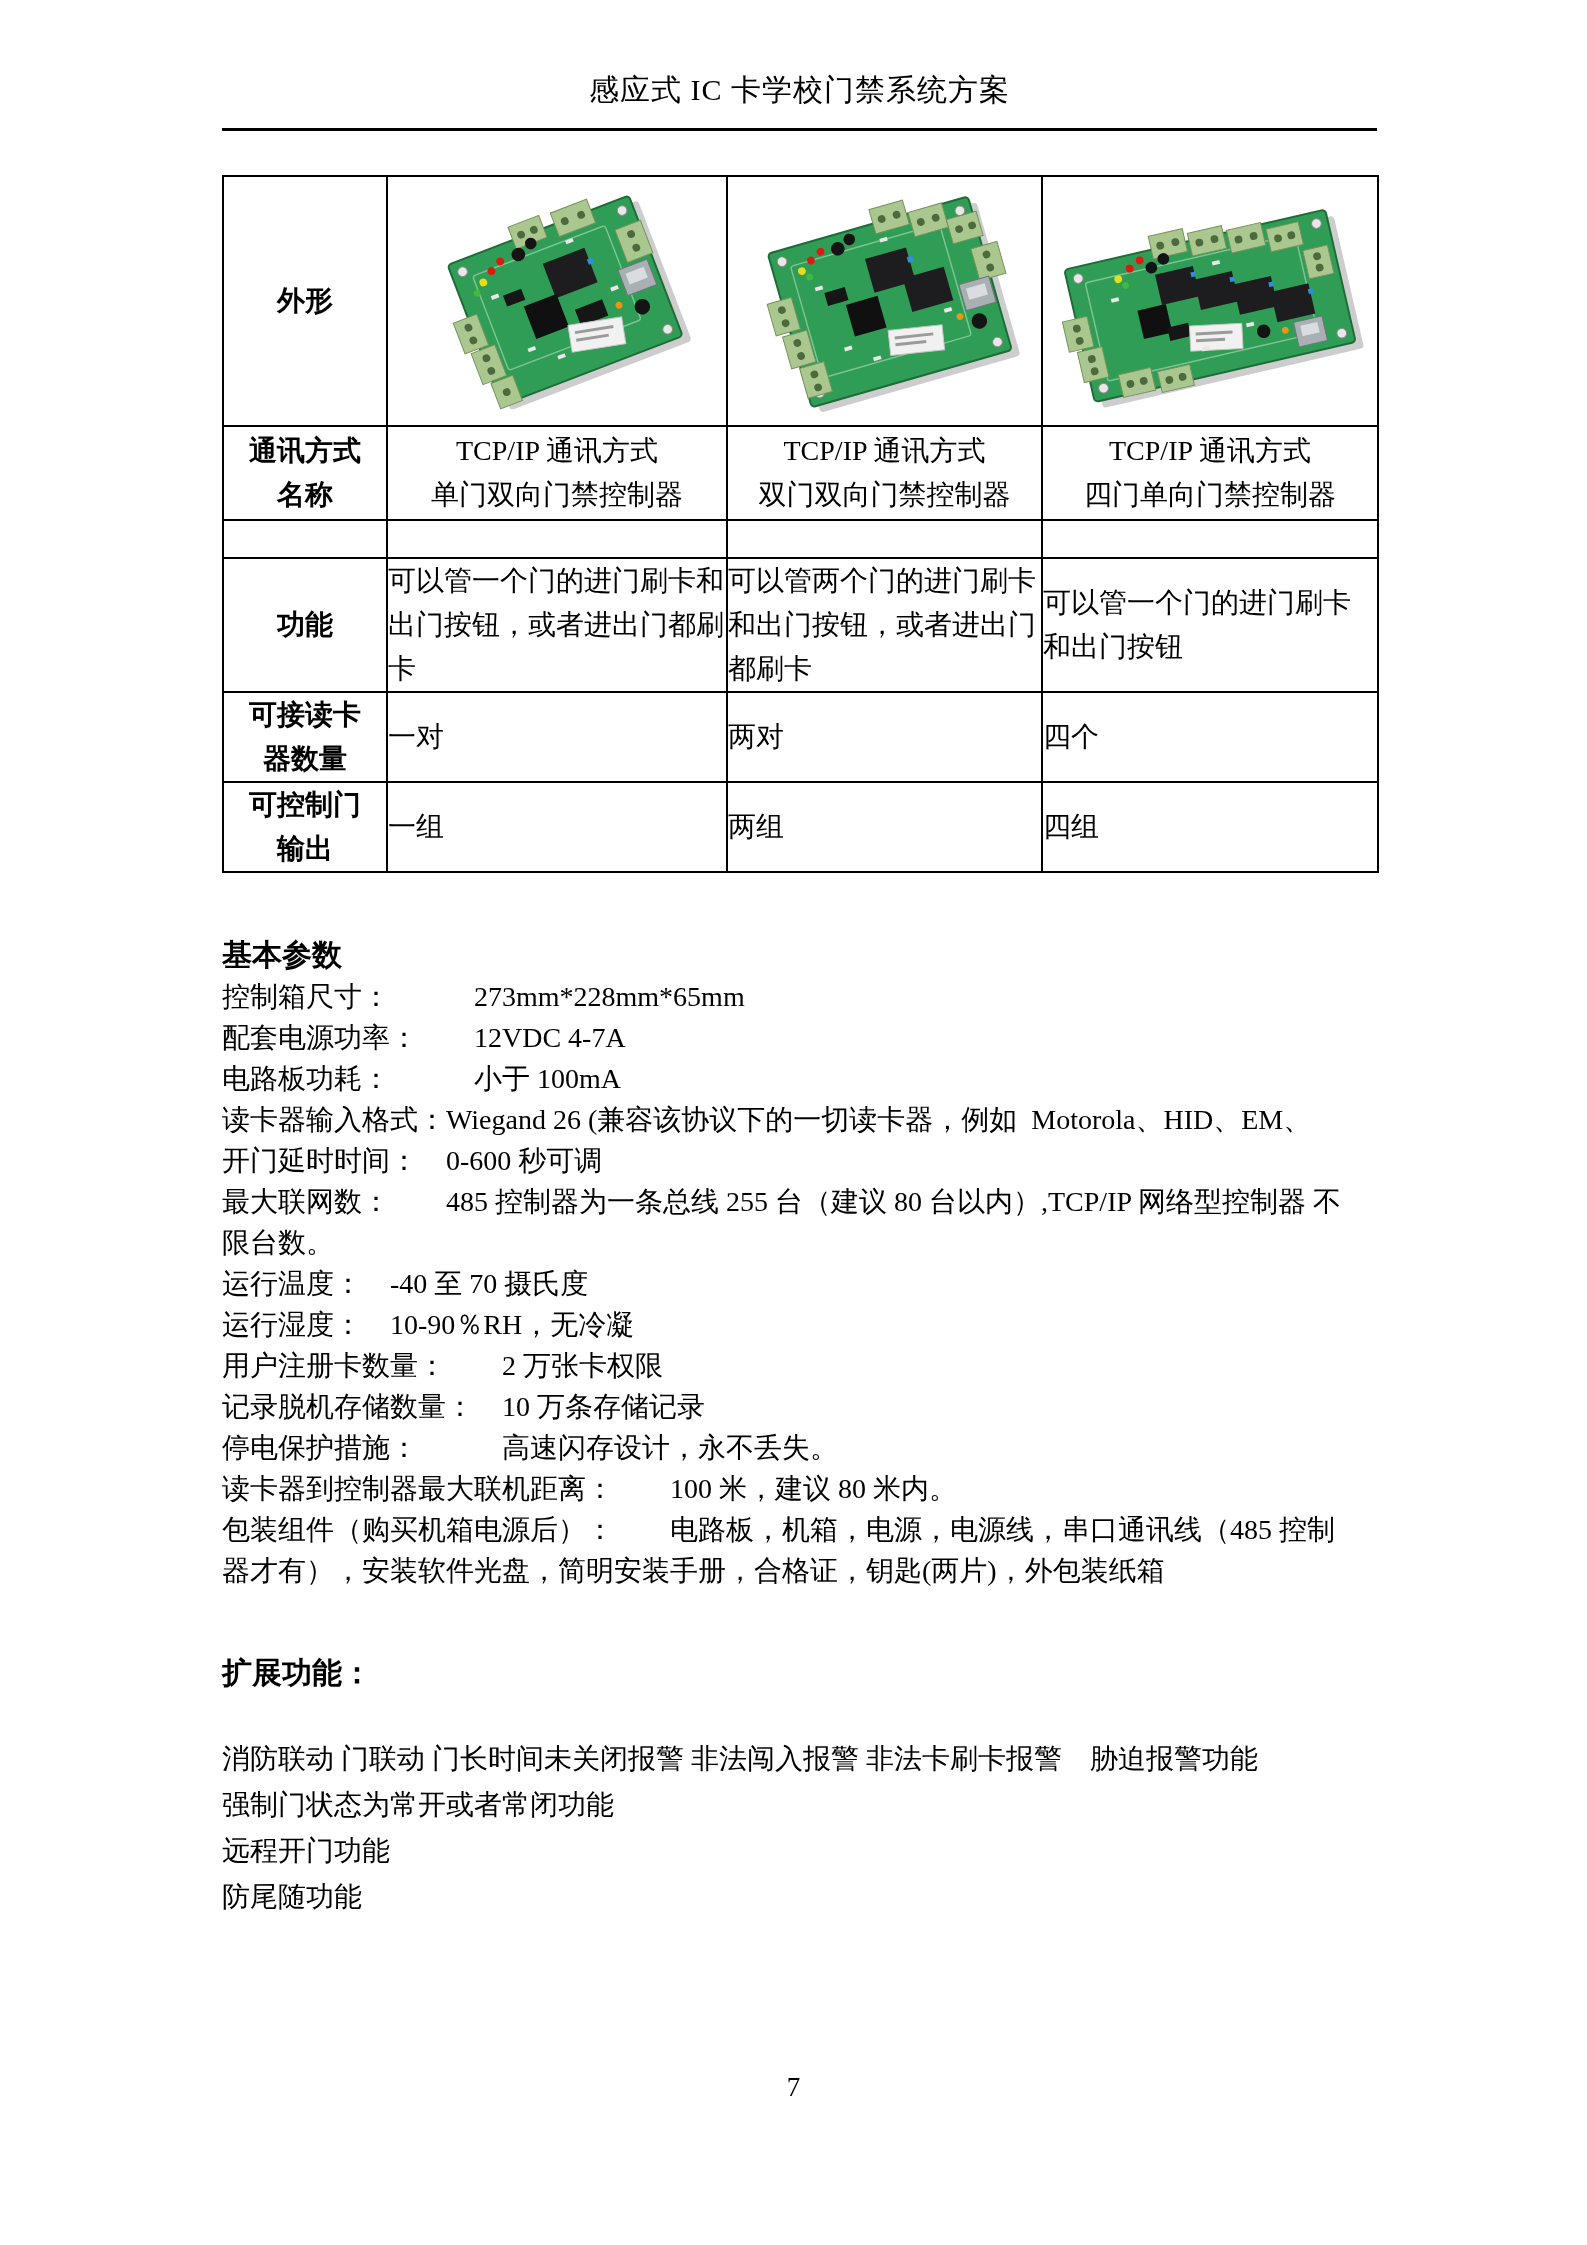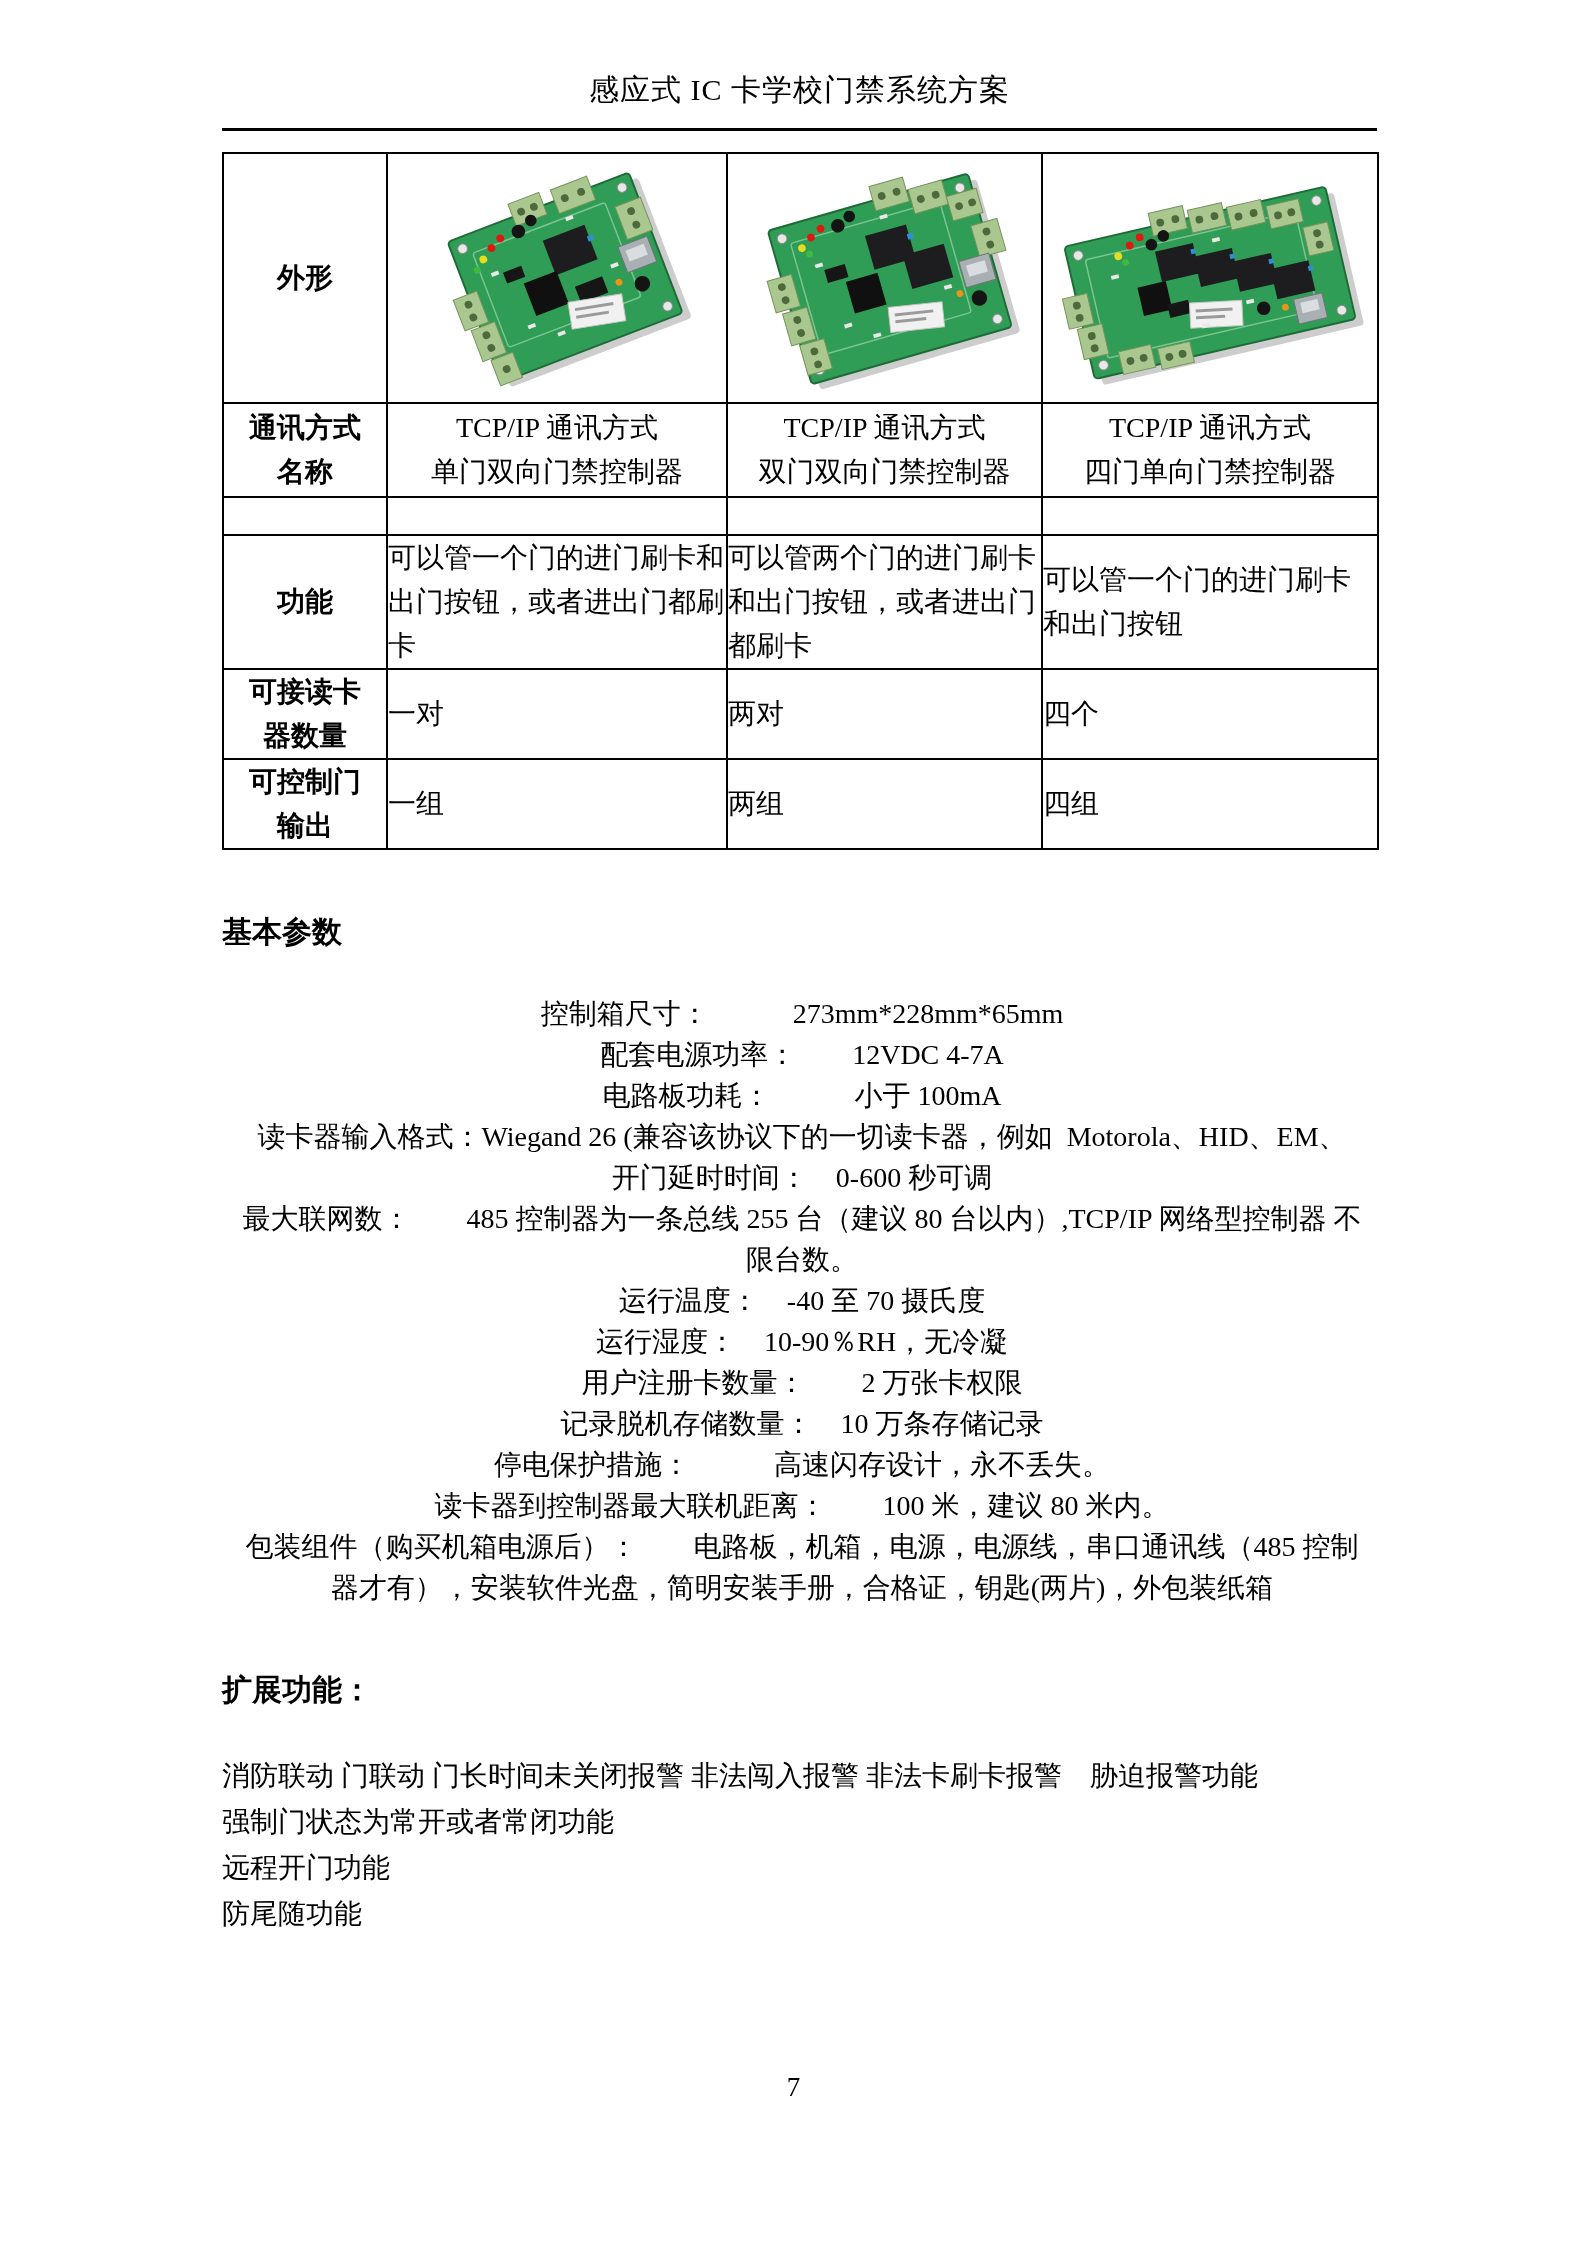--- a/index.html
+++ b/index.html
@@ -7,41 +7,41 @@
     width:1587px;height:2245px;position:relative;overflow:hidden;
     font-family:"Liberation Serif","DejaVu Serif",serif;color:#000;
   }
   .content{position:absolute;left:222px;top:8px;width:1160px;}
   .doc-title{
     margin-top:62px;text-align:center;font-size:30px;letter-spacing:1px;
     width:1155px;
   }
   .head-rule{width:1155px;height:3px;background:#000;margin-top:17px;}
   table.product{
-    border-collapse:collapse;table-layout:fixed;width:1155px;margin-top:21px;
+    border-collapse:collapse;table-layout:fixed;width:1155px;margin-top:44px;
   }
   table.product td{
     border:2px solid #000;font-size:28px;vertical-align:middle;
     padding:0;overflow:hidden;
   }
   td.lbl{font-weight:bold;text-align:center;line-height:44px;}
   tr.r-img td{height:248px;}
   tr.r-comm td{height:92px;text-align:center;line-height:44px;}
   tr.r-empty td{height:36px;}
   tr.r-pcb td{height:42px;text-align:center;}
   tr.r-func td{height:132px;}
   tr.r-readers td{height:80px;}
   tr.r-doors td{height:78px;}
   td.val-left{text-align:left;padding-left:16px;}
   td.func-cell{
     text-align:left;padding:6px 14px 6px 16px;line-height:44px;font-size:28px;
   }
   .img-wrap{width:100%;height:248px;display:flex;align-items:center;justify-content:center;}
   .sec-head{font-weight:bold;font-size:30px;margin-top:62px;}
-  .spec-block{margin-top:40px;text-align:center;}
+  .spec-block{}
   .spec-line,.ext-line{
     font-size:28px;line-height:41px;white-space:pre;
   }
   .ext-block{margin-top:42px;}
   .ext-line{line-height:46px;}
   .page-num{
     position:absolute;left:0;top:2072px;width:1587px;text-align:center;font-size:27px;
   }
 </style>
 </head>

